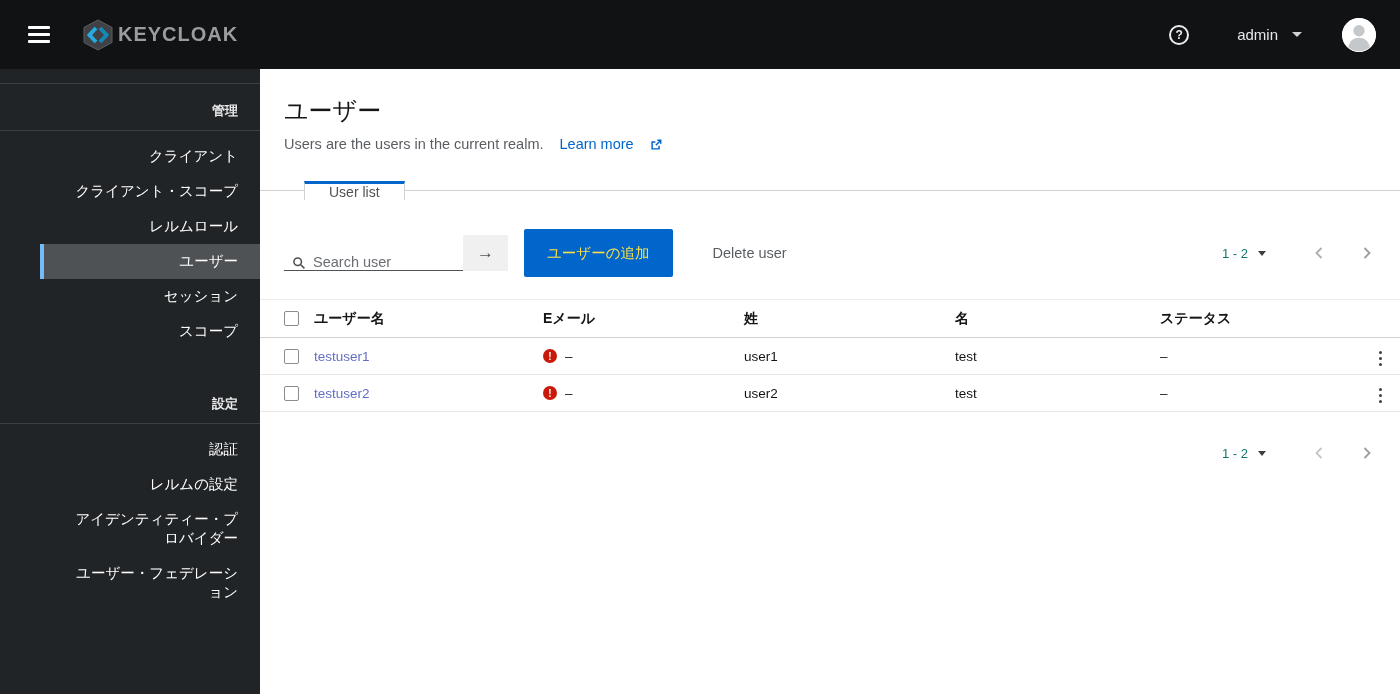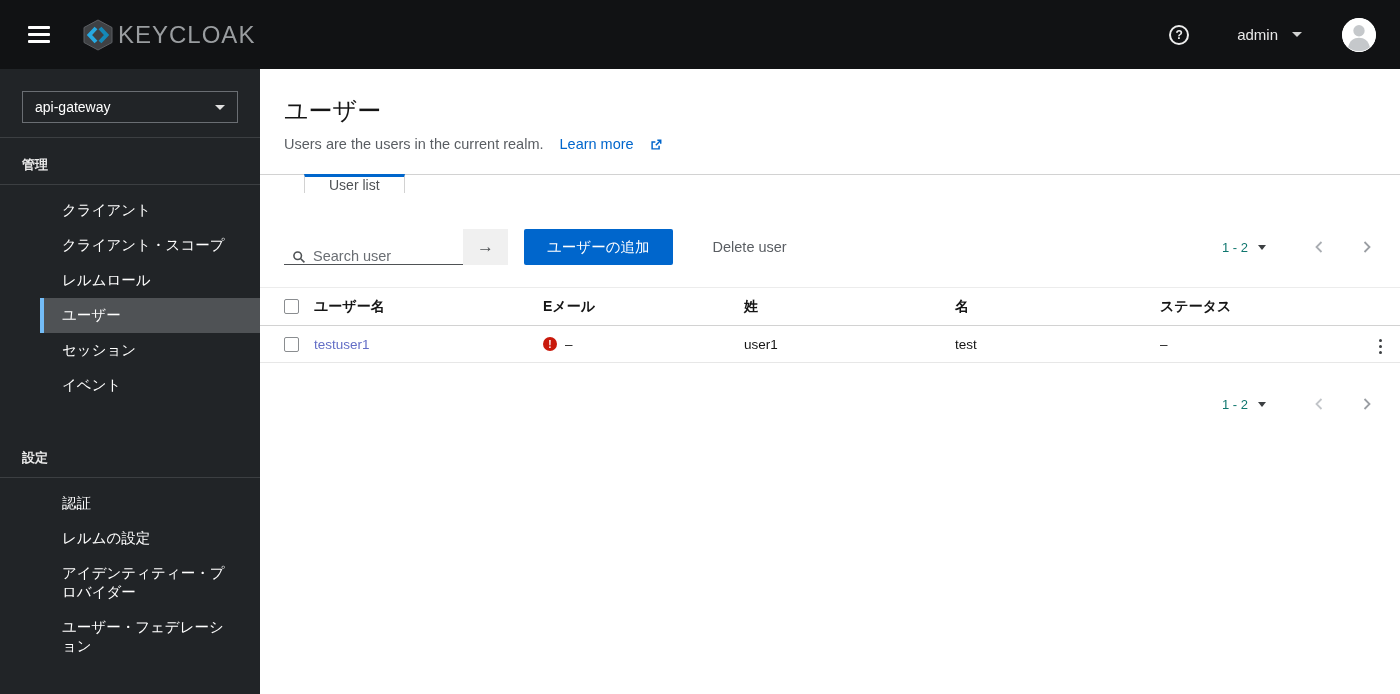--- a/index.html
+++ b/index.html
@@ -10,75 +10,75 @@
   }
   *{box-sizing:border-box;margin:0;padding:0;}
   html,body{width:1400px;height:694px;overflow:hidden;}
   body{font-family:"Liberation Sans","DejaVu Sans",sans-serif;background:#fff;color:#151515;}
 
   
   .topbar{height:69px;background:#111214;display:flex;align-items:center;padding:0 24px 0 20px;}
   .hamburger{background:none;border:none;display:flex;flex-direction:column;gap:4px;cursor:pointer;padding:8px;margin-right:22px;}
   .hamburger span{display:block;width:22px;height:3px;background:#fff;border-radius:1px;}
   .brand{display:flex;align-items:center;gap:2px;cursor:pointer;}
-  .brand-text{font-size:24px;font-weight:normal;letter-spacing:1px;color:#9a9da0;}
+  .brand-text{font-size:20px;font-weight:bold;letter-spacing:1px;color:#9a9da0;}
   .topbar-spacer{flex:1;}
   .help-btn{background:none;border:none;cursor:pointer;margin-right:48px;display:flex;align-items:center;}
   .help-circle{width:20px;height:20px;border:2px solid #ededed;border-radius:50%;color:#ededed;
     font-size:12px;font-weight:bold;display:flex;align-items:center;justify-content:center;}
   .user-menu{background:none;border:none;cursor:pointer;display:flex;align-items:center;gap:14px;
     color:#e8e8e8;font-size:15px;margin-right:40px;}
   .caret-down{width:0;height:0;border-left:5px solid transparent;border-right:5px solid transparent;
     border-top:5px solid #d2d2d2;display:inline-block;}
   .avatar{width:34px;height:34px;border-radius:50%;overflow:hidden;cursor:pointer;background:#fff;}
 
   
   .shell{display:flex;height:625px;}
 
   
   .sidebar{width:260px;background:#212427;flex:none;color:#fff;overflow:hidden;}
   .realm-selector{margin:22px 22px 0 22px;width:216px;height:32px;background:transparent;
     border:1px solid #6a6e73;color:#fff;font-size:14px;display:flex;align-items:center;
     justify-content:space-between;padding:0 12px;cursor:pointer;font-family:inherit;}
   .sidebar-divider{border:none;border-top:1px solid #3c3f42;margin-top:14px;}
-  .nav-section{padding-top:12px;}
+  .nav-section{padding-top:12px;text-align:right;}
   .nav-section.second{margin-top:28px;}
   .section-title{padding:6px 22px 10px 22px;font-size:13px;font-weight:bold;color:#eaeaea;}
   .section-divider{border:none;border-top:1px solid #3c3f42;}
   .nav-list{list-style:none;padding-top:8px;margin-left:40px;}
   .nav-item{padding:8px 22px;font-size:14.5px;line-height:19px;color:#fff;cursor:pointer;}
   .nav-item.active{background:#4f5255;box-shadow:inset 4px 0 0 0 var(--color-nav_current_border);}
 
   
   .main{flex:1;background:#fff;display:flex;flex-direction:column;overflow:hidden;}
   .page-header{padding:26px 24px 0 24px;}
   .page-title{font-size:24px;font-weight:300;color:#151515;}
   .page-subtitle{margin-top:9px;font-size:14.5px;color:#5a5e63;display:flex;align-items:center;}
   .learn-more{margin-left:16px;color:var(--color-accent);text-decoration:none;display:inline-flex;
     align-items:center;gap:16px;cursor:pointer;font-size:14.5px;}
 
   
-  .tabs{margin-top:22px;display:flex;align-items:flex-start;height:33px;}
+  .tabs{margin-top:22px;display:flex;align-items:center;height:33px;}
   .tabs .lead{width:44px;border-bottom:1px solid #d2d2d2;}
   .tabs .trail{flex:1;border-bottom:1px solid #d2d2d2;}
   .tab{background:#fff;border-top:3px solid var(--color-accent);border-left:1px solid #d2d2d2;
     border-right:1px solid #d2d2d2;border-bottom:none;padding:0 24px;font-size:14px;color:#4f5255;
     display:flex;align-items:center;cursor:pointer;font-family:inherit;}
 
   
   .toolbar{display:flex;align-items:center;padding:22px 24px;}
   .search-group{display:flex;height:36px;}
   .search-input-wrap{display:flex;align-items:flex-end;width:179px;background:#fff;
     border-bottom:1px solid #4f5255;padding:0 8px;}
   .search-input{border:none;outline:none;background:transparent;font-size:14.5px;color:#151515;
     width:100%;margin-left:7px;font-family:inherit;}
   .search-input::placeholder{color:#6a6e73;}
   .search-go{width:45px;background:#f0f0f0;border:none;cursor:pointer;display:flex;
     align-items:center;justify-content:center;font-size:17px;color:#4f5255;}
-  .btn-primary{margin-left:16px;height:36px;background:var(--color-accent);color:#ffffff;border:none;
+  .btn-primary{margin-left:16px;height:48px;background:var(--color-accent);color:#fde047;border:none;
     border-radius:2px;padding:0 23px;font-size:14.5px;cursor:pointer;font-family:inherit;}
   .btn-plain{margin-left:40px;background:none;border:none;color:#5a5e63;font-size:14.5px;
     cursor:pointer;font-family:inherit;}
   .toolbar-spacer{flex:1;}
 
   
   .pagination{display:flex;align-items:center;}
   .page-range-btn{background:none;border:none;display:flex;align-items:center;gap:10px;
     font-size:13px;color:#0f766e;cursor:pointer;font-family:inherit;}
   .page-range-btn .caret-down{border-top-color:#3c3f42;border-left-width:4px;border-right-width:4px;border-top-width:5px;}
@@ -137,36 +137,32 @@
       <circle cx="18" cy="18" r="18" fill="#ffffff"></circle>
       <circle cx="18" cy="13.5" r="6" fill="#c5c8cb"></circle>
       <path d="M6.5 31c1.5-7 6-10 11.5-10s10 3 11.5 10a18 18 0 0 1-23 0z" fill="#c5c8cb"></path>
     </svg>
   </div>
 </header>
 
 <div class="shell">
 
   <nav class="sidebar">
-    <button class="realm-selector">
-      <span>api-gateway</span>
-      <span class="caret-down" style="border-top-color:#e0e0e0;"></span>
-    </button>
     <hr class="sidebar-divider">
 
     <div class="nav-section">
       <div class="section-title">管理</div>
       <hr class="section-divider">
       <ul class="nav-list">
         <li class="nav-item">クライアント</li>
         <li class="nav-item">クライアント・スコープ</li>
         <li class="nav-item">レルムロール</li>
         <li class="nav-item active">ユーザー</li>
         <li class="nav-item">セッション</li>
-        <li class="nav-item">イベント</li>
+        <li class="nav-item">スコープ</li>
       </ul>
     </div>
 
     <div class="nav-section second">
       <div class="section-title">設定</div>
       <hr class="section-divider">
       <ul class="nav-list">
         <li class="nav-item">認証</li>
         <li class="nav-item">レルムの設定</li>
         <li class="nav-item">アイデンティティー・プロバイダー</li>
@@ -278,20 +274,42 @@
           <td>test</td>
           <td>–</td>
           <td class="kebab-cell">
             <button class="kebab" aria-label="actions">
                 <i></i>
                 <i></i>
                 <i></i>
               </button>
           </td>
         </tr>
+        <tr>
+          <td class="col-check">
+              <input type="checkbox" class="checkbox" style="">
+            </td>
+          <td><a class="user-link">testuser2</a></td>
+          <td>
+            <span class="email-cell">
+              <span class="excl-icon">!</span>
+              <span>–</span>
+            </span>
+          </td>
+          <td>user2</td>
+          <td>test</td>
+          <td>–</td>
+          <td class="kebab-cell">
+            <button class="kebab" aria-label="actions">
+                <i></i>
+                <i></i>
+                <i></i>
+              </button>
+          </td>
+        </tr>
       </tbody>
     </table>
 
     <div class="bottom-pagination-row">
       <div class="pagination">
         <button class="page-range-btn">
           <span>1 - 2</span>
           <span class="caret-down"></span>
         </button>
         <button class="page-nav prev" aria-label="previous page">

